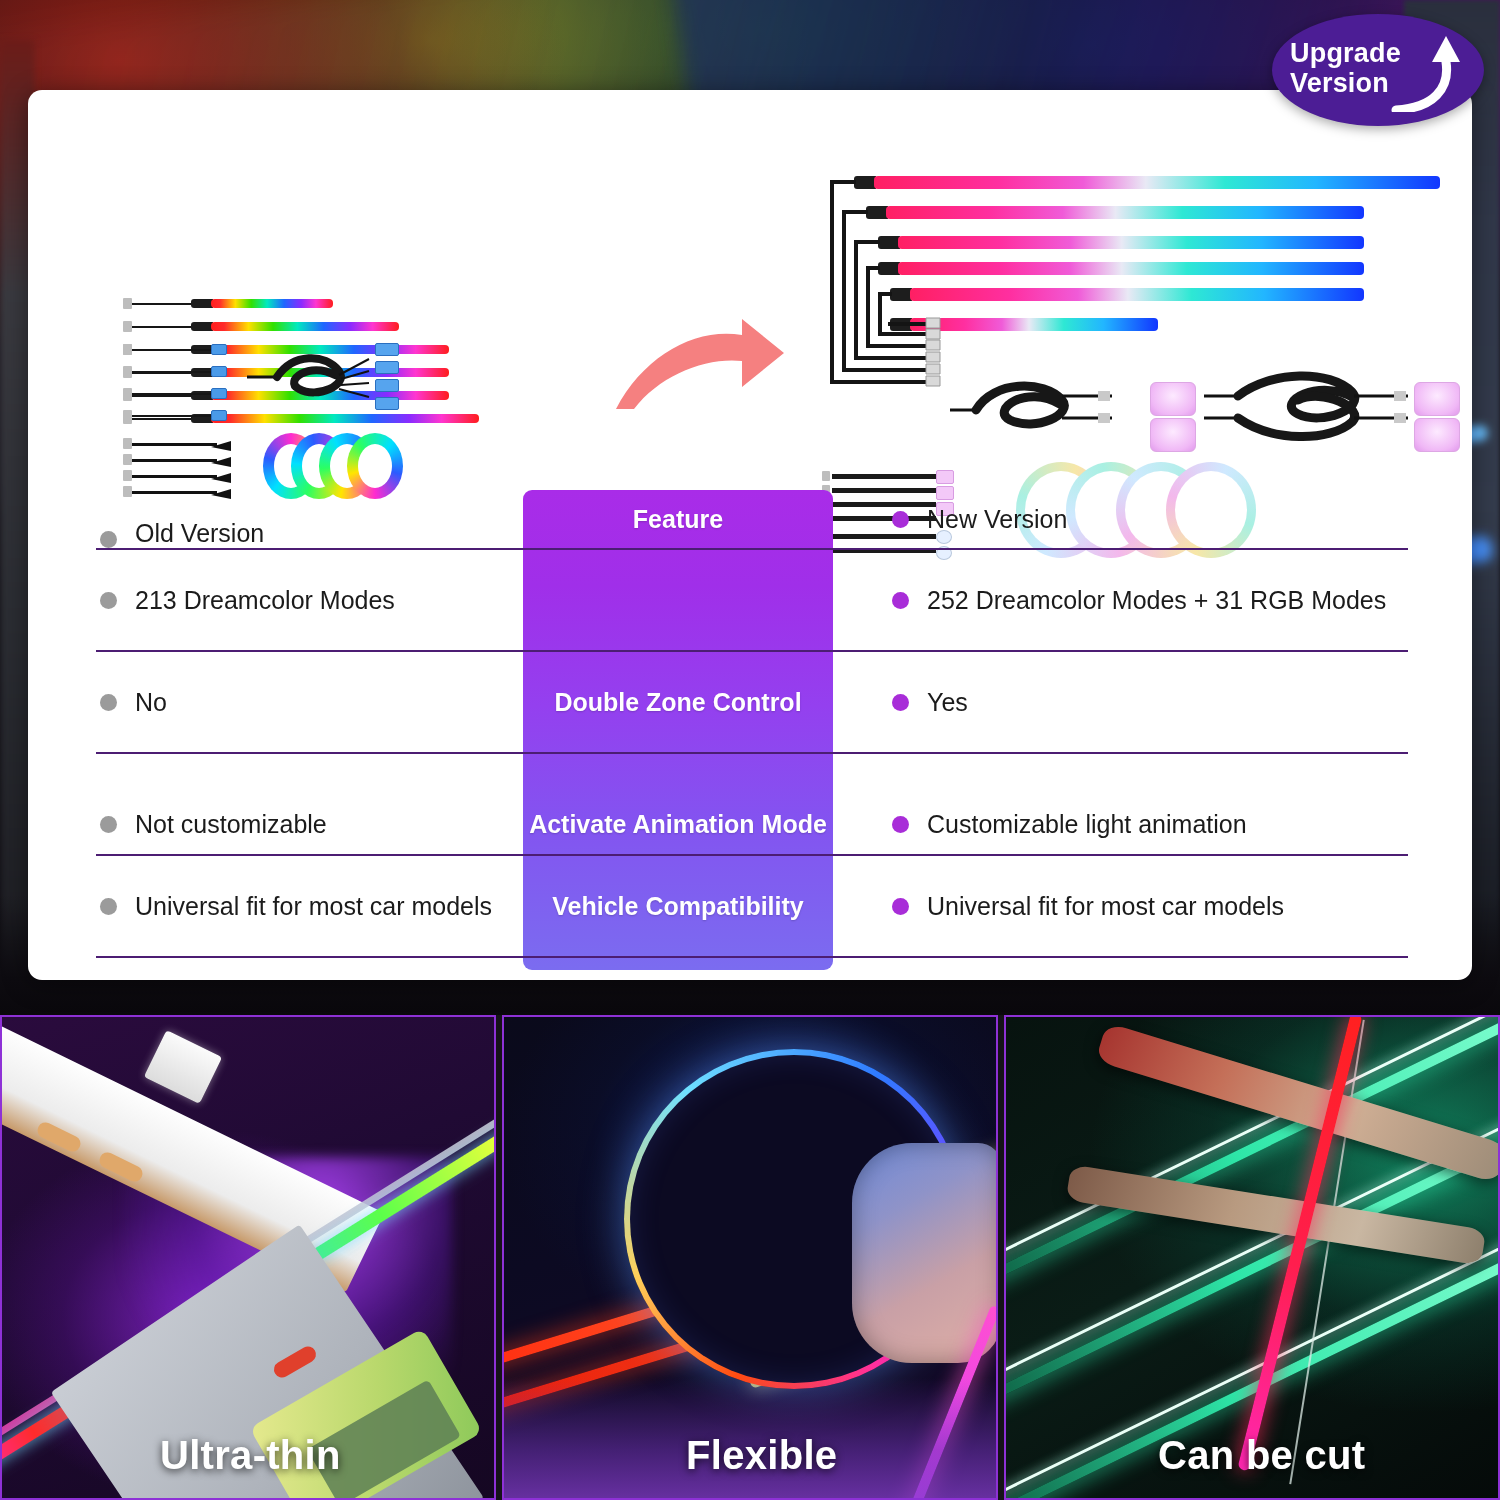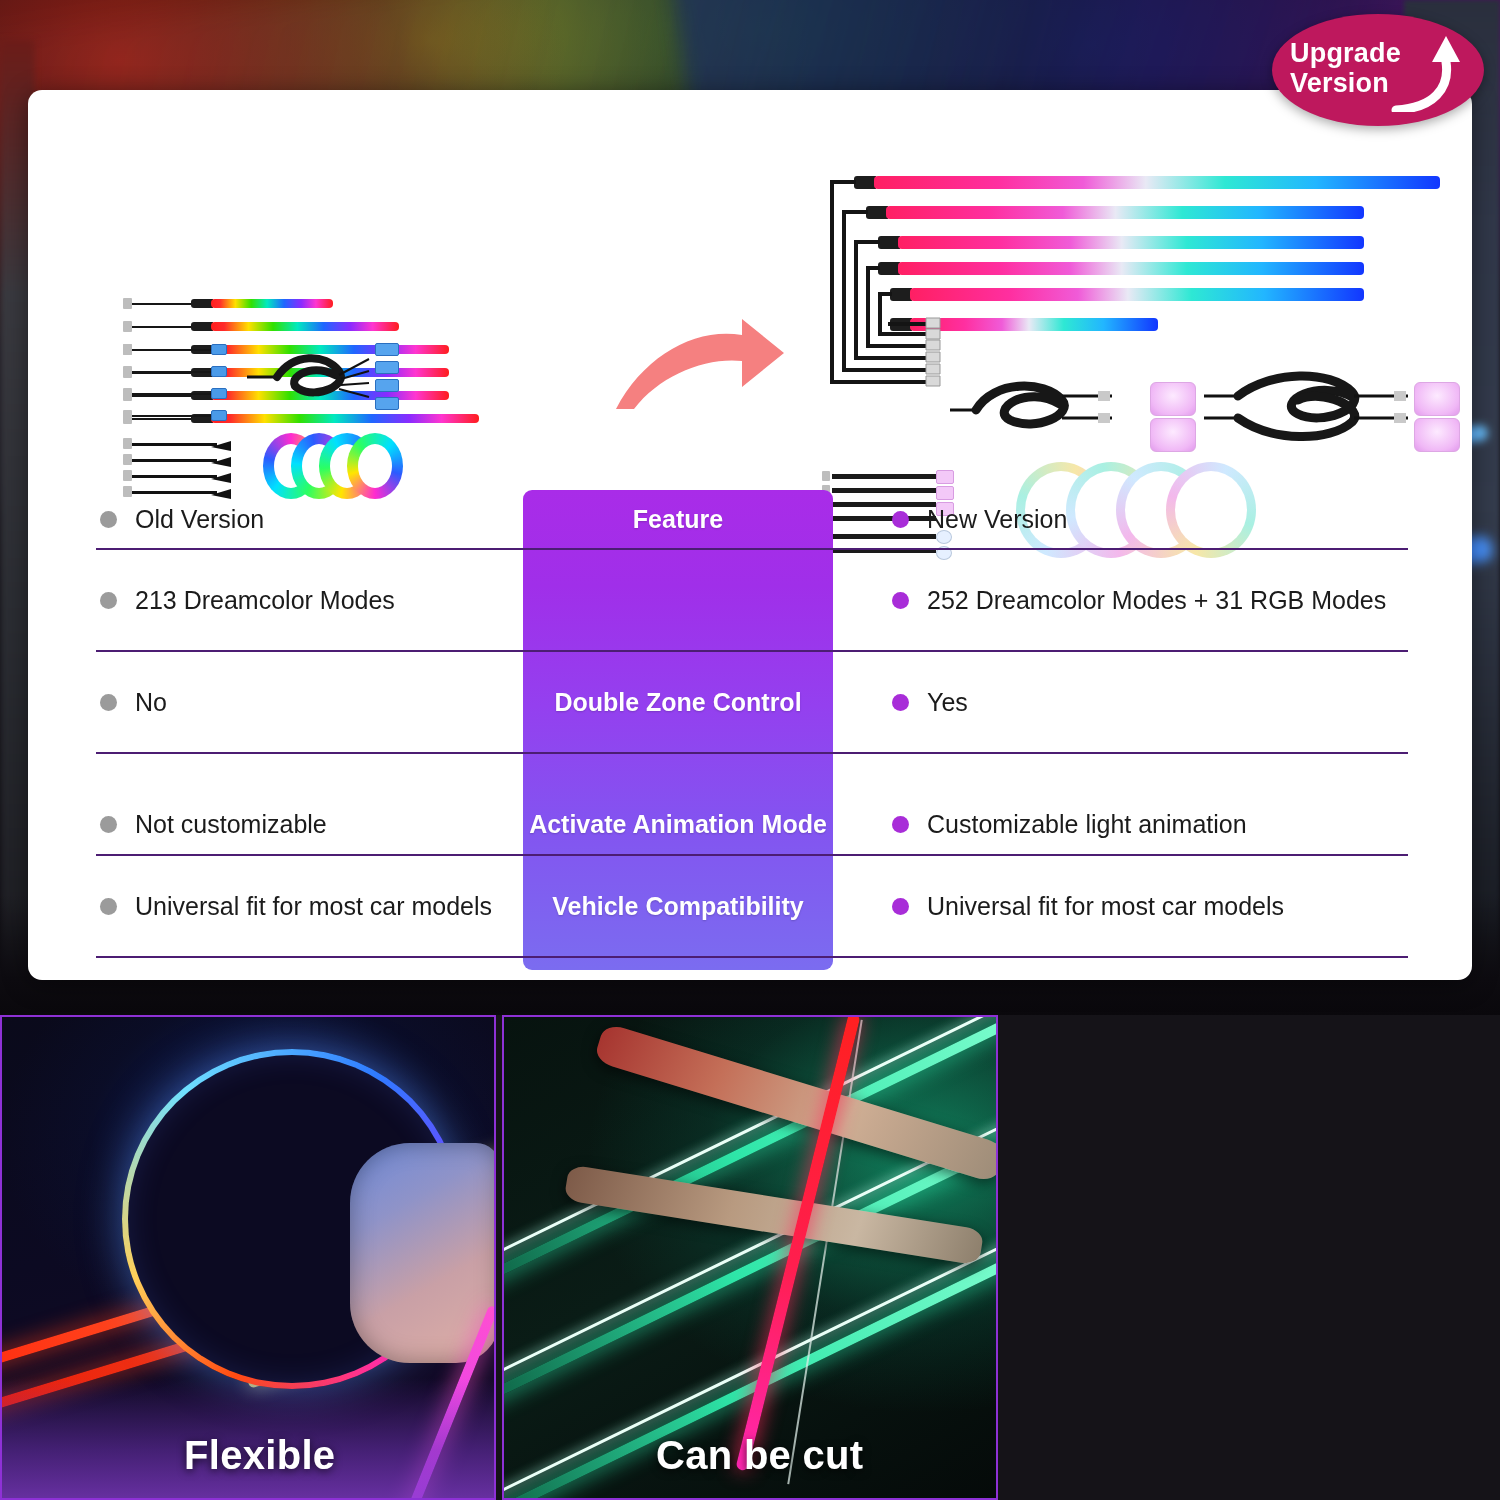--- a/index.html
+++ b/index.html
@@ -46,21 +46,21 @@
   .card{
     position:absolute; left:28px; top:90px; width:1444px; height:890px;
     background:#fff; border-radius:14px;
     box-shadow:0 4px 26px rgba(0,0,0,.45);
     overflow:hidden;
   }
 
   
   .badge{
     position:absolute; right:16px; top:14px; width:212px; height:112px;
-    background:#be185d; border-radius:50%;
+    background:#4c1d95; border-radius:50%;
     box-shadow:0 3px 12px rgba(0,0,0,.35);
     z-index:40;
   }
   .badge-txt{
     position:absolute; left:18px; top:24px; width:130px;
     color:#fff; font-weight:bold; font-size:27px; line-height:1.12;
     text-align:left; letter-spacing:.2px;
   }
   .badge-arrow{ position:absolute; right:24px; top:18px; width:72px; height:80px; }
 
@@ -401,21 +401,21 @@
          background:linear-gradient(#fff,#fff) padding-box, conic-gradient(from 140deg,#f7e7a8,#f3b8ec,#cfe9ff,#a9f0e2,#f7e7a8) border-box;"></div>
     <div class="coil" style="left:348px; top:2px; width:90px; height:96px; border:9px solid transparent;
          background:linear-gradient(#fff,#fff) padding-box, conic-gradient(from 200deg,#f7e7a8,#f3b8ec,#cfe9ff,#a9f0e2,#f7e7a8) border-box;"></div>
   </div>
 
   <div class="table">
 
     <div class="feat-col"></div>
 
     <div class="row" style="top:0; height:58px;">
-      <div class="cell-left" style="height:58px;">
+      <div class="cell-left" style="height:58px;align-items:flex-end;">
         <span class="dot dot-old"></span>
         <span class="txt">Old Version</span>
       </div>
       <div class="cell-mid" style="height:58px;">
         <span class="txt-feat">Feature</span>
       </div>
       <div class="cell-right" style="height:58px;">
         <span class="dot dot-new"></span>
         <span class="txt">New Version</span>
       </div>
@@ -477,20 +477,34 @@
         <span class="txt">Universal fit for most car models</span>
       </div>
     </div>
     <div class="rowline" style="top:466px;"></div>
 
   </div>
 </div>
 
 <div class="panels">
 
+  <div class="panel p1">
+    <div class="p1-glow"></div>
+    <div class="p1-pcb"></div>
+    <div class="p1-pad" style="left:34px; top:112px;"></div>
+    <div class="p1-pad" style="left:96px; top:142px;"></div>
+    <div class="p1-led"></div>
+    <div class="p1-strip2"></div>
+    <div class="p1-strip"></div>
+    <div class="p1-caliper"></div>
+    <div class="p1-screen"></div>
+    <div class="p1-screen-lcd"></div>
+    <div class="p1-onoff"></div>
+    <div class="panel-label p1-label">Ultra-thin</div>
+  </div>
 
   <div class="panel p3">
     <div class="p3-beam p3-red1"></div>
     <div class="p3-beam p3-red2"></div>
     <div class="p3-beam p3-yel1"></div>
     <div class="p3-beam p3-yel2"></div>
     <div class="p3-beam p3-yel3"></div>
     <div class="p3-ring"></div>
     <div class="p3-hand"></div>
     <div class="p3-pink"></div>

